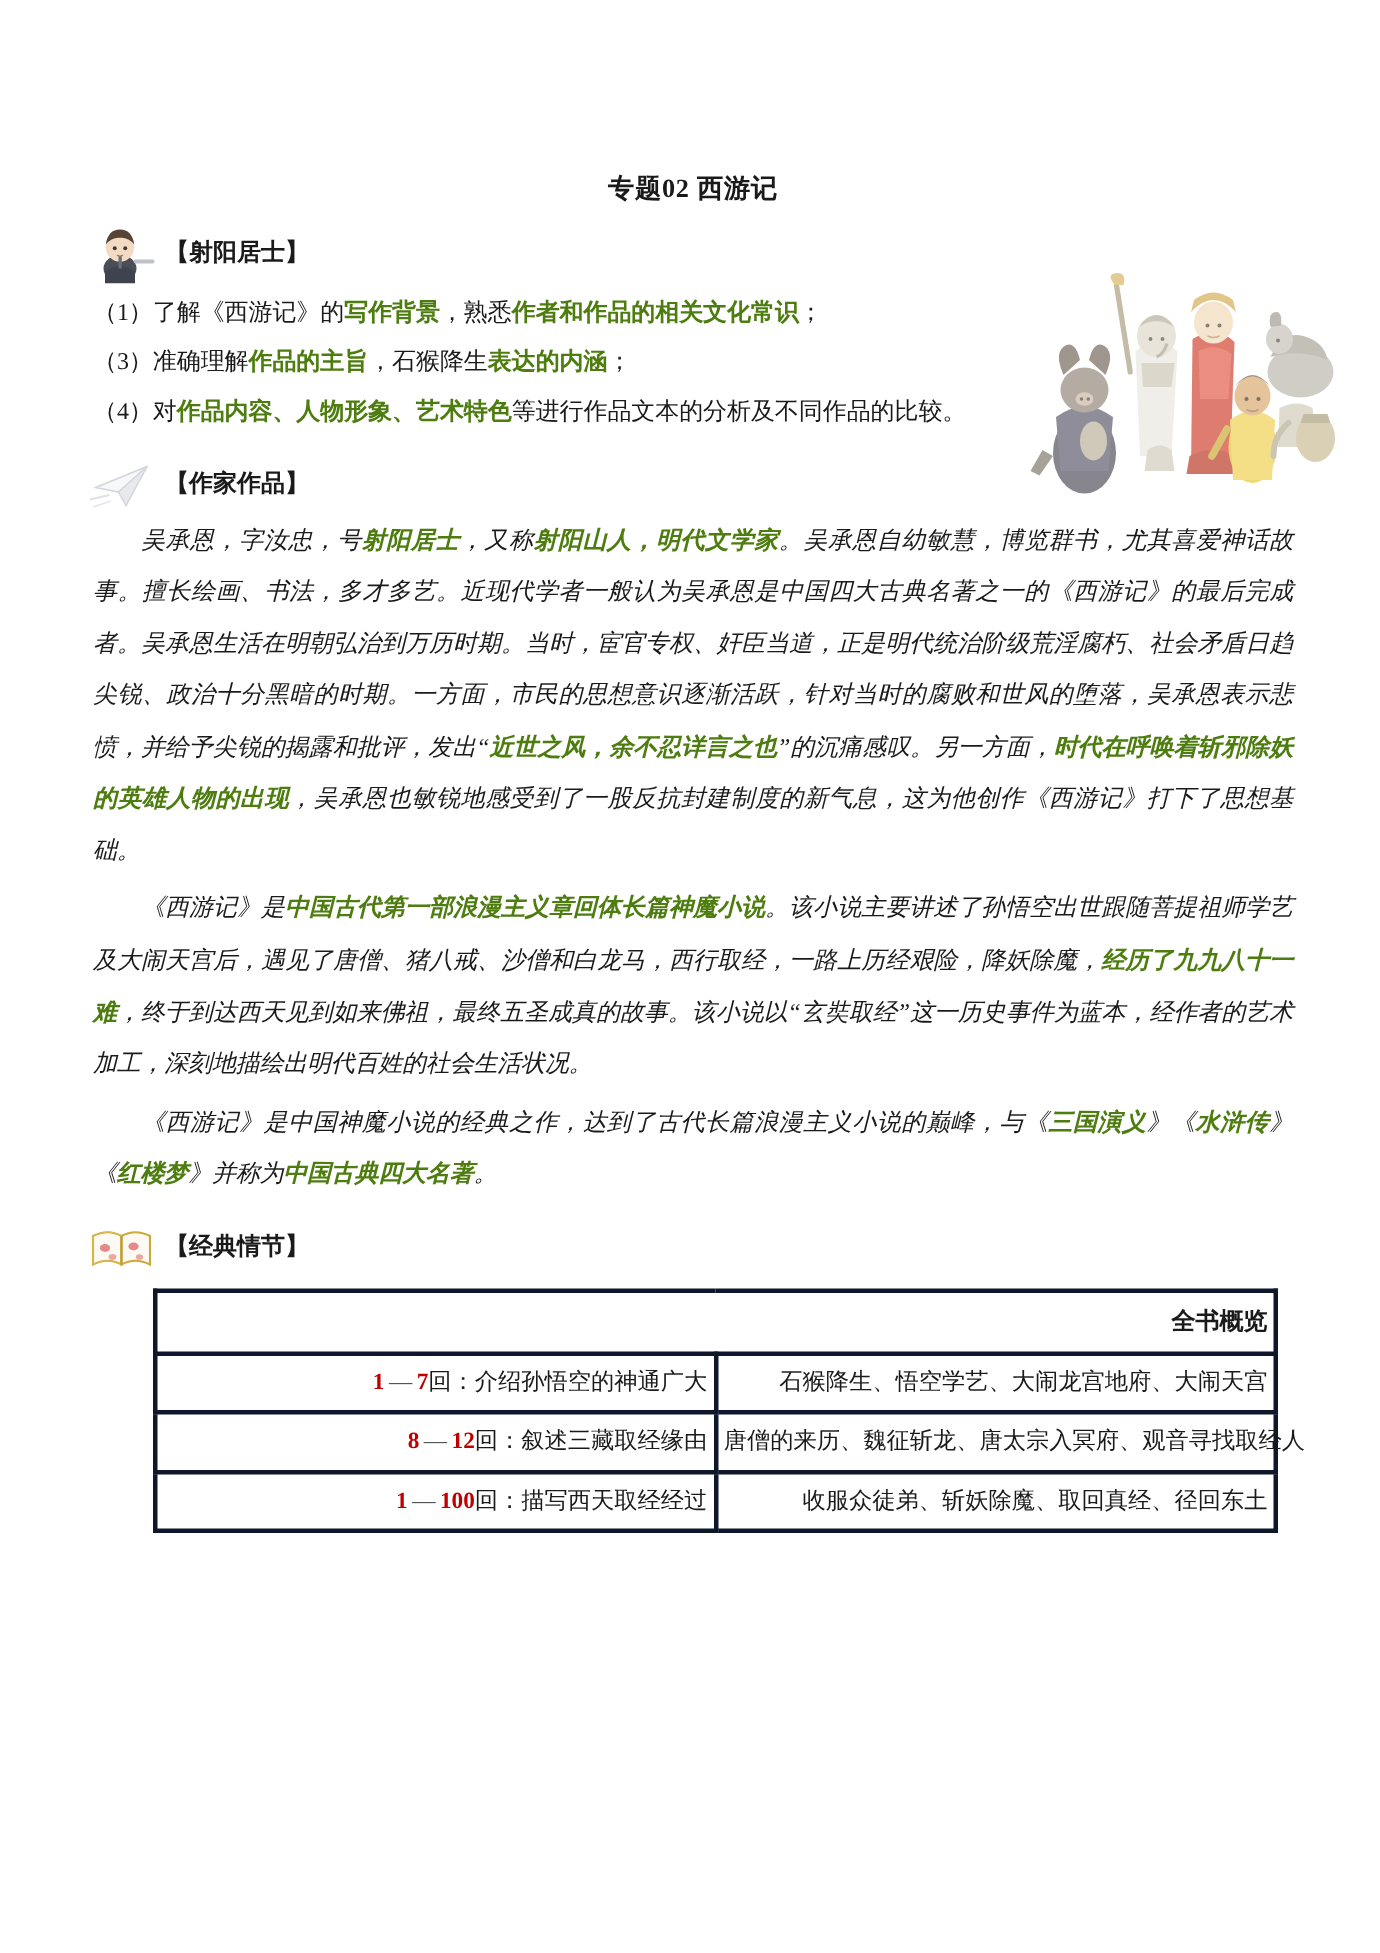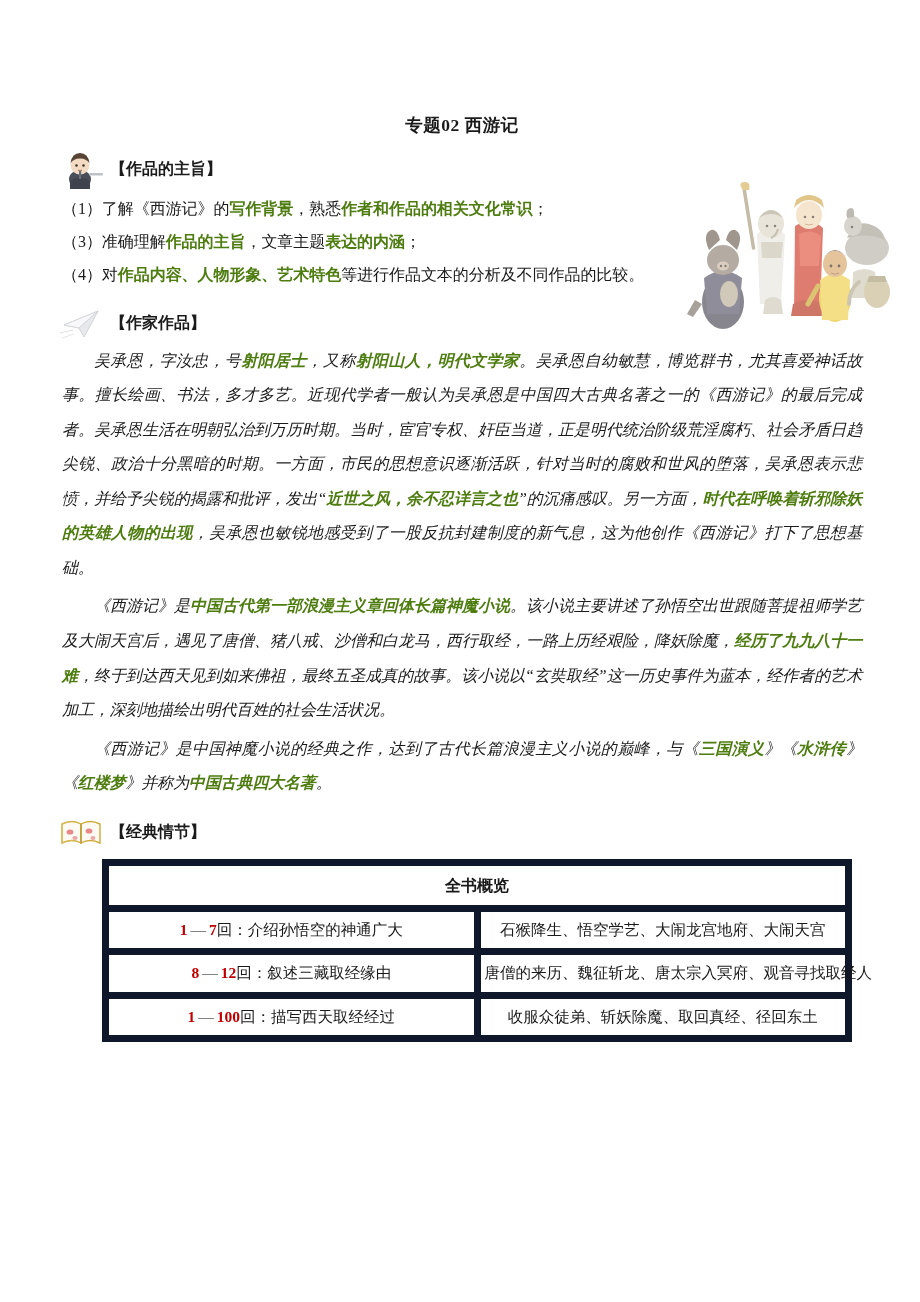--- a/index.html
+++ b/index.html
@@ -105,24 +105,24 @@
     margin-top: 10px;
     padding-left: 40px;
     padding-right: 12px;
   }
   table.plot-table {
     border-collapse: collapse;
     width: 750px;
     table-layout: fixed;
   }
   table.plot-table td, table.plot-table th {
-    border: 7px solid #0f172a;
+    border: 3px solid #0f172a;
     padding: 7px 4px;
     font-size: 15.5px;
-    text-align: center;
+    text-align: right;
     vertical-align: middle;
     line-height: 1.45;
     font-weight: normal;
     white-space: nowrap;
   }
   table.plot-table th.table-title {
     font-weight: bold;
     font-size: 16px;
     padding: 8px 4px;
   }
@@ -163,26 +163,26 @@
           <path d="M12 32 q10 -7 20 0 v8 h-20 z" fill="#2e3440"></path>
           <circle cx="22" cy="16" r="9.5" fill="#f2d7bd"></circle>
           <path d="M12.5 14 q1.5 -10 9.5 -10 q8 0 9.5 10 q-4 -5 -9.5 -4.5 q-5.5 -0.5 -9.5 4.5 z" fill="#4a3526"></path>
           <circle cx="18.5" cy="16.5" r="1.3" fill="#32281f"></circle>
           <circle cx="25.5" cy="16.5" r="1.3" fill="#32281f"></circle>
           <path d="M20 21 q2 1.6 4 0" stroke="#9c6a4a" stroke-width="1" fill="none"></path>
           <rect x="31" y="24" width="14" height="2.6" rx="1.2" fill="#b9bcc2"></rect>
           <rect x="21" y="22" width="2.2" height="8" fill="#5b6472"></rect>
         </svg>
       </span>
-      <span>【作品的主旨】</span>
+      <span>【射阳居士】</span>
     </div>
 
     <ul class="point-list" id="exam-points-list">
         <li><span>（1）</span><span class="">了解《西游记》的</span><span class="hl">写作背景</span><span class="">，熟悉</span><span class="hl">作者和作品的相关文化常识</span><span class="">；</span></li>
-        <li><span>（3）</span><span class="">准确理解</span><span class="hl">作品的主旨</span><span class="">，文章主题</span><span class="hl">表达的内涵</span><span class="">；</span></li>
+        <li><span>（3）</span><span class="">准确理解</span><span class="hl">作品的主旨</span><span class="">，石猴降生</span><span class="hl">表达的内涵</span><span class="">；</span></li>
         <li><span>（4）</span><span class="">对</span><span class="hl">作品内容、人物形象、艺术特色</span><span class="">等进行作品文本的分析及不同作品的比较。</span></li>
       </ul>
 
     <div class="section-head">
       <span class="sec-icon">
         <svg viewBox="0 0 48 40" width="48" height="40" aria-hidden="true">
           <g opacity="0.45">
             <path d="M6 22 L40 8 L26 34 L21 25 z" fill="#d9dce2" stroke="#9aa0ab" stroke-width="1"></path>
             <path d="M40 8 L21 25 L6 22 z" fill="#eef0f3" stroke="#9aa0ab" stroke-width="1"></path>
             <path d="M40 8 L21 25 L26 34 z" fill="#c6cad2" stroke="#9aa0ab" stroke-width="1"></path>

